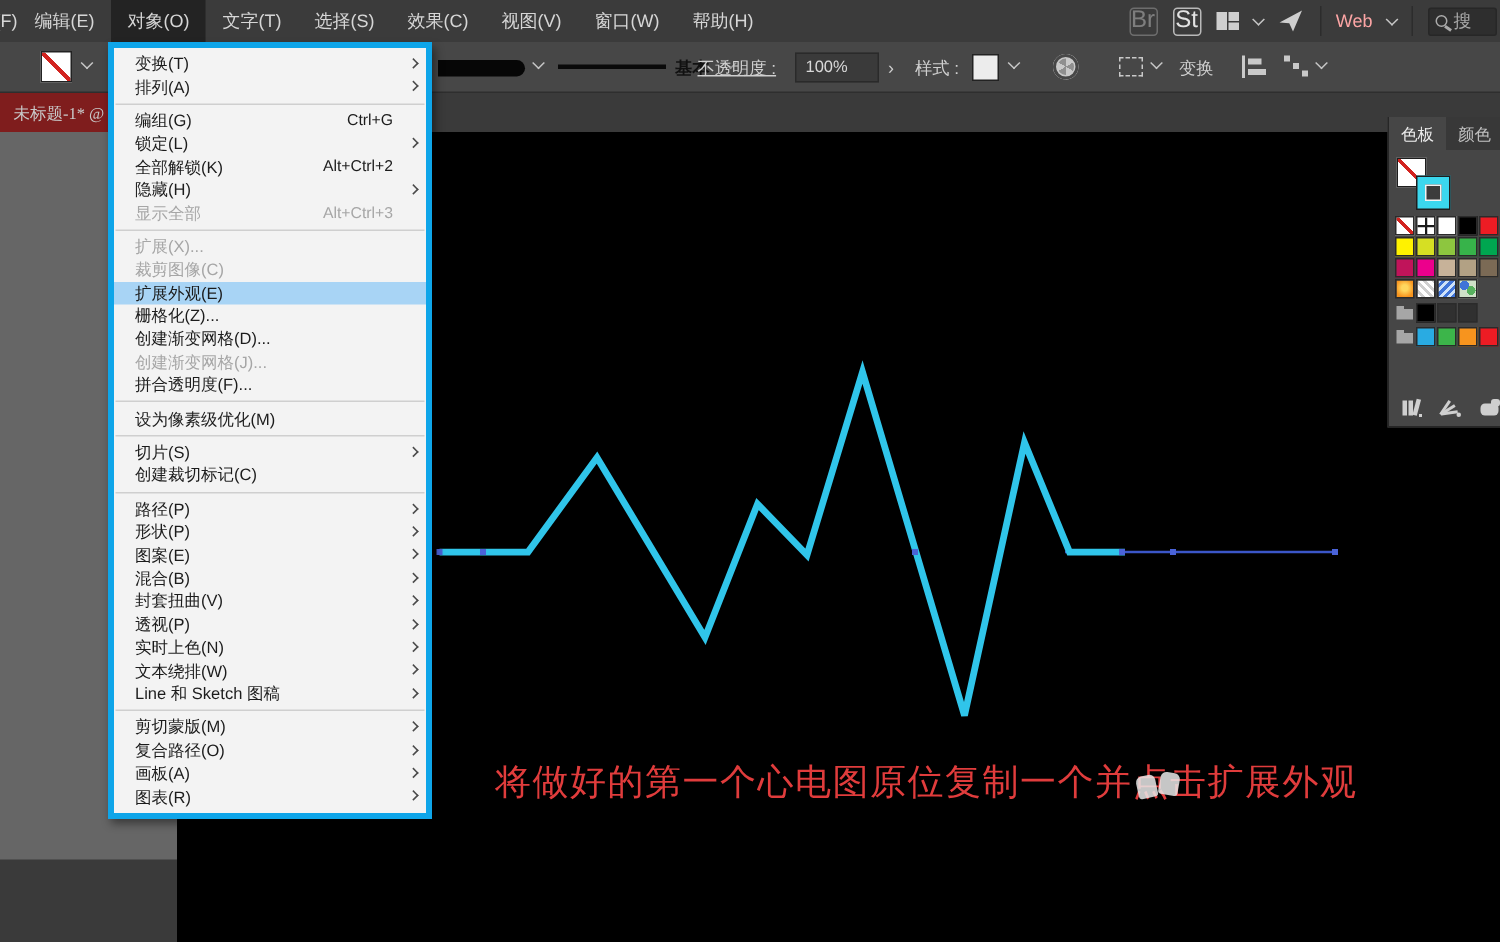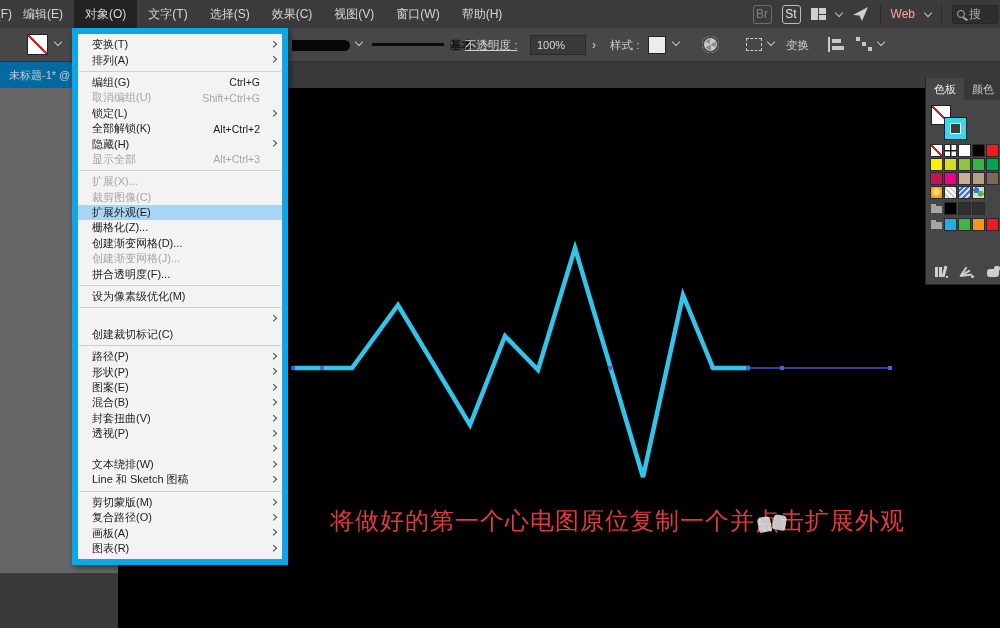--- a/index.html
+++ b/index.html
@@ -6,21 +6,21 @@
   html,body { width:1000px; height:628px; overflow:hidden; }
   body { font-family:"Liberation Sans","DejaVu Sans",sans-serif; font-size:12px; }
   #app { position:relative; width:1000px; height:628px; background:#3a3a3a; overflow:hidden; }
 
   
   #menubar { position:absolute; left:0; top:0; width:1000px; height:28px; background:#3b3b3b; display:flex; align-items:center; color:#d6d6d6; }
   .mb-item { padding:0 11px; height:28px; display:flex; align-items:center; cursor:default; white-space:nowrap; }
   .mb-item.clipped { width:12px; padding:0; overflow:hidden; direction:rtl; }
   .mb-item.active { background:#232323; }
   #menubar-right { position:absolute; right:0; top:0; height:28px; display:flex; align-items:center; gap:10px; padding-right:2px; }
-  .appicon { width:19px; height:19px; border:1px solid #b9b9b9; border-radius:3px; display:flex; align-items:center; justify-content:center; font-size:12px; color:#e3e3e3; }
+  .appicon { width:19px; height:19px; border:1px solid #b9b9b9; border-radius:3px; display:flex; align-items:center; justify-content:center; font-size:16px; color:#e3e3e3; }
   .appicon.dim { opacity:.4; }
   .ws-icon { display:flex; gap:1px; }
   .ws-icon .a { width:7px; height:12px; background:#cfcfcf; }
   .ws-icon .b { display:flex; flex-direction:column; gap:1px; }
   .ws-icon .b i { width:7px; height:5.5px; background:#cfcfcf; display:block; }
   .chev { width:6px; height:6px; border-right:1.5px solid #c7c7c7; border-bottom:1.5px solid #c7c7c7; transform:rotate(45deg); display:inline-block; margin-top:-3px; }
   .vdiv { width:1px; height:20px; background:#2c2c2c; }
   #search-box { width:46px; height:19px; background:#2e2e2e; border:1px solid #272727; border-radius:2px; display:flex; align-items:center; gap:4px; padding-left:4px; overflow:hidden; color:#a9a9a9; }
   .mag { width:8px; height:8px; border:1.5px solid #ababab; border-radius:50%; position:relative; flex:none; }
   .mag::after { content:''; position:absolute; width:5px; height:1.5px; background:#ababab; right:-4px; bottom:-2px; transform:rotate(35deg); }
@@ -49,34 +49,34 @@
   .cb-chev5 { position:absolute; left:768px; top:14px; }
   #transform-label { left:786px; }
   .align-icon { position:absolute; left:828px; top:9px; width:16px; height:15px; }
   .align-icon i { position:absolute; background:#c9c9c9; }
   .dist-icon { position:absolute; left:856px; top:9px; width:16px; height:15px; }
   .dist-icon i { position:absolute; background:#c9c9c9; }
   .cb-chev6 { position:absolute; left:878px; top:14px; }
 
   
   #tabbar { position:absolute; left:0; top:62px; width:1000px; height:26px; background:#3a3a3a; display:flex; }
-  #doc-tab { width:118px; height:26px; background:#0369a1; color:#c9c9c9; font-size:11px; display:flex; align-items:center; padding-left:9px; border-right:1px solid #2c2c2c; white-space:nowrap; overflow:hidden; }
+  #doc-tab { width:118px; height:26px; background:#7f1d1d; color:#c9c9c9; font-size:11px; display:flex; align-items:center; padding-left:9px; border-right:1px solid #2c2c2c; white-space:nowrap; overflow:hidden;font-family:Liberation Serif, serif; }
 
   
   #workspace { position:absolute; left:0; top:88px; width:1000px; height:485px; background:#666666; }
   #artboard { position:absolute; left:118px; top:0; width:882px; height:540px; background:#000; }
   #ecg-svg { position:absolute; left:0; top:0; }
   #caption { position:absolute; left:330px; top:417px; width:590px; color:#e03c3c; font-family:"Liberation Serif","DejaVu Serif",serif; font-size:24px; letter-spacing:1px; white-space:nowrap; }
   #watermark { position:absolute; left:756px; top:425px; width:40px; height:22px; }
   #watermark i { position:absolute; width:13px; height:15px; background:#e9e9e9; opacity:.85; border-radius:4px 4px 2px 2px; }
   #watermark i.w1 { left:2px; top:4px; transform:rotate(-12deg); }
   #watermark i.w2 { left:17px; top:2px; transform:rotate(10deg); }
 
   
-  #object-menu { position:absolute; left:72px; top:28px; width:216px; background:#f3f3f3; border:6px solid #0ea5e9; box-shadow:2px 3px 6px rgba(0,0,0,.45); padding:3px 0; z-index:50; }
+  #object-menu { position:absolute; left:72px; top:28px; width:216px; background:#f3f3f3; border:4px solid #0ea5e9; box-shadow:2px 3px 6px rgba(0,0,0,.45); padding:3px 0; z-index:50; }
   .menu-item { position:relative; height:15.4px; display:flex; align-items:center; padding-left:14px; padding-right:22px; font-size:11px; color:#1c1c1c; }
   .menu-item .lbl { flex:1; white-space:nowrap; }
   .menu-item .sc { font-size:10.5px; color:#1c1c1c; }
   .menu-item .arrow { position:absolute; right:7px; top:5px; width:4.5px; height:4.5px; border-right:1.2px solid #4a4a4a; border-bottom:1.2px solid #4a4a4a; transform:rotate(-45deg); }
   .menu-item.disabled, .menu-item.disabled .sc { color:#a6a6a6; }
   .menu-item.highlighted { background:#a8d4f5; }
   .menu-sep { height:1px; background:#cfcfcf; margin:3px 1px; }
 
   
   #swatches-panel { position:absolute; left:925px; top:78px; width:75px; height:207px; background:#464646; border-left:1px solid #262626; border-bottom:1px solid #262626; z-index:40; overflow:hidden; }
@@ -222,24 +222,20 @@
       </div>
       <div class="menu-item">
         <span class="lbl">排列(A)</span>
         <span class="arrow"></span>
       </div>
       <div class="menu-sep"></div>
       <div class="menu-item">
         <span class="lbl">编组(G)</span>
         <span class="sc">Ctrl+G</span>
       </div>
-      <div class="menu-item disabled">
-        <span class="lbl">取消编组(U)</span>
-        <span class="sc">Shift+Ctrl+G</span>
-      </div>
       <div class="menu-item">
         <span class="lbl">锁定(L)</span>
         <span class="arrow"></span>
       </div>
       <div class="menu-item">
         <span class="lbl">全部解锁(K)</span>
         <span class="sc">Alt+Ctrl+2</span>
       </div>
       <div class="menu-item">
         <span class="lbl">隐藏(H)</span>
@@ -270,20 +266,21 @@
       </div>
       <div class="menu-item">
         <span class="lbl">拼合透明度(F)...</span>
       </div>
       <div class="menu-sep"></div>
       <div class="menu-item">
         <span class="lbl">设为像素级优化(M)</span>
       </div>
       <div class="menu-sep"></div>
       <div class="menu-item">
+        <span class="lbl">切片(S)</span>
         <span class="arrow"></span>
       </div>
       <div class="menu-item">
         <span class="lbl">创建裁切标记(C)</span>
       </div>
       <div class="menu-sep"></div>
       <div class="menu-item">
         <span class="lbl">路径(P)</span>
         <span class="arrow"></span>
       </div>
@@ -301,20 +298,21 @@
       </div>
       <div class="menu-item">
         <span class="lbl">封套扭曲(V)</span>
         <span class="arrow"></span>
       </div>
       <div class="menu-item">
         <span class="lbl">透视(P)</span>
         <span class="arrow"></span>
       </div>
       <div class="menu-item">
+        <span class="lbl">实时上色(N)</span>
         <span class="arrow"></span>
       </div>
       <div class="menu-item">
         <span class="lbl">文本绕排(W)</span>
         <span class="arrow"></span>
       </div>
       <div class="menu-item">
         <span class="lbl">Line 和 Sketch 图稿</span>
         <span class="arrow"></span>
       </div>

